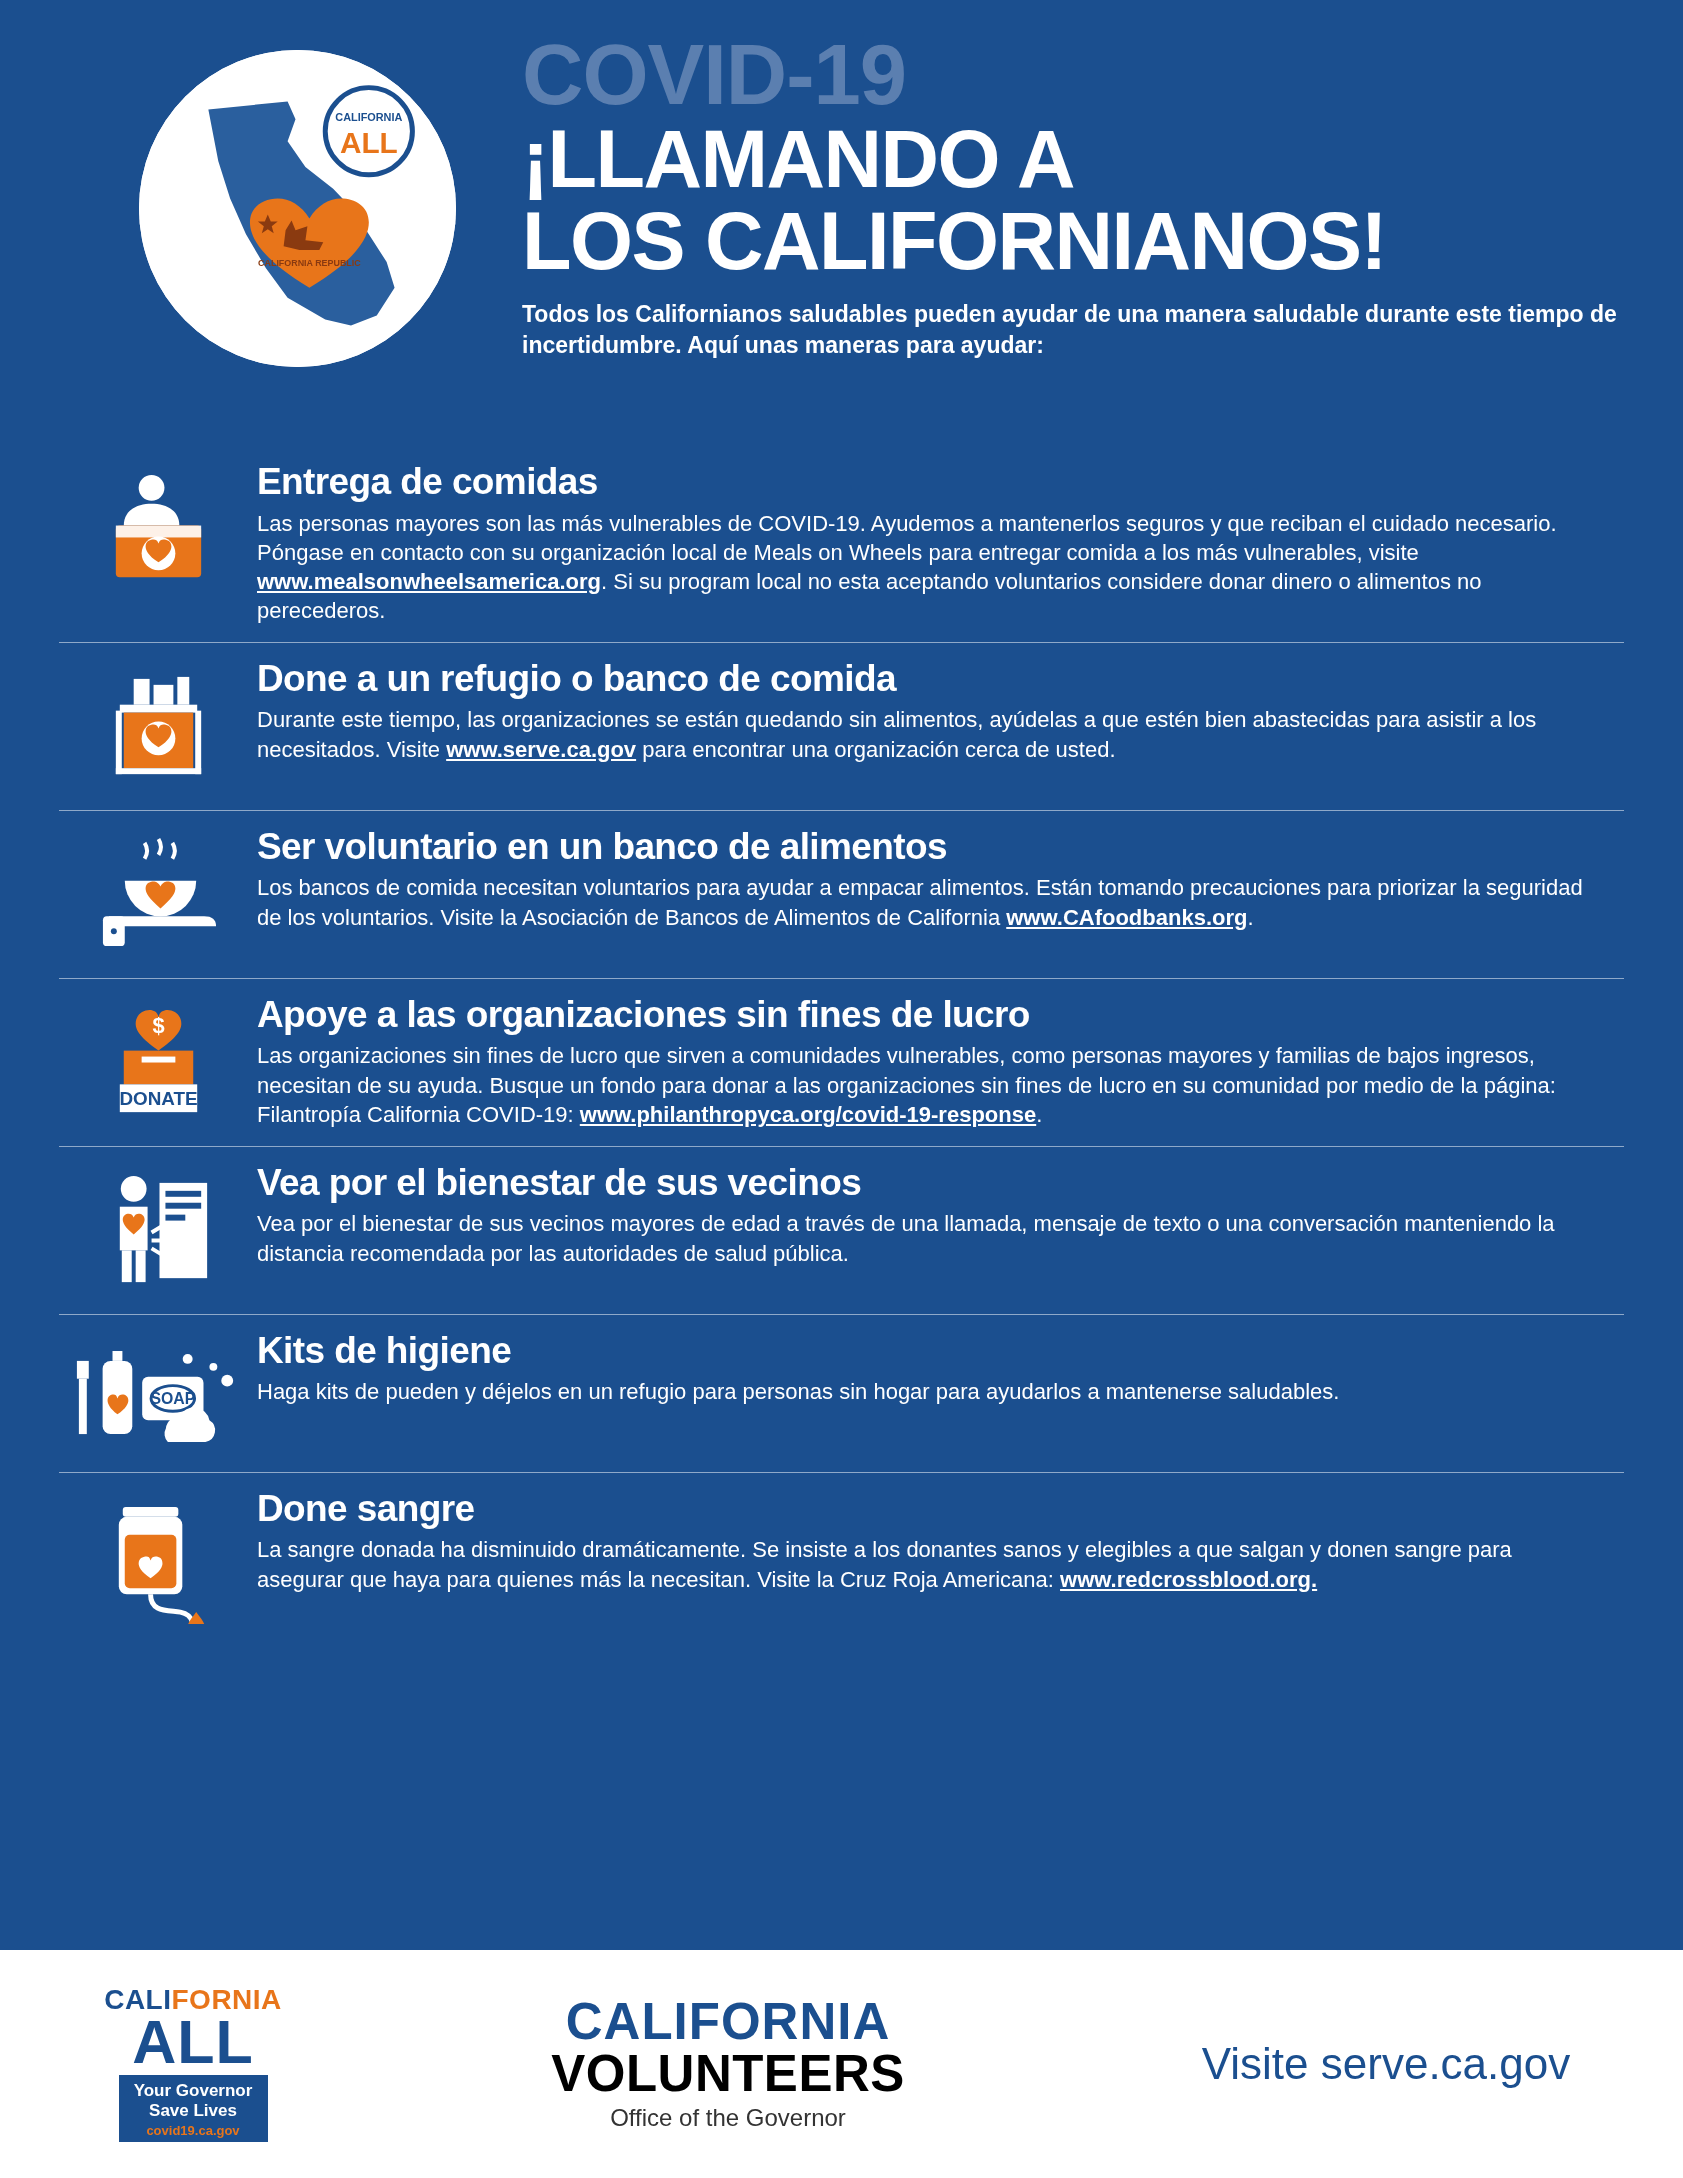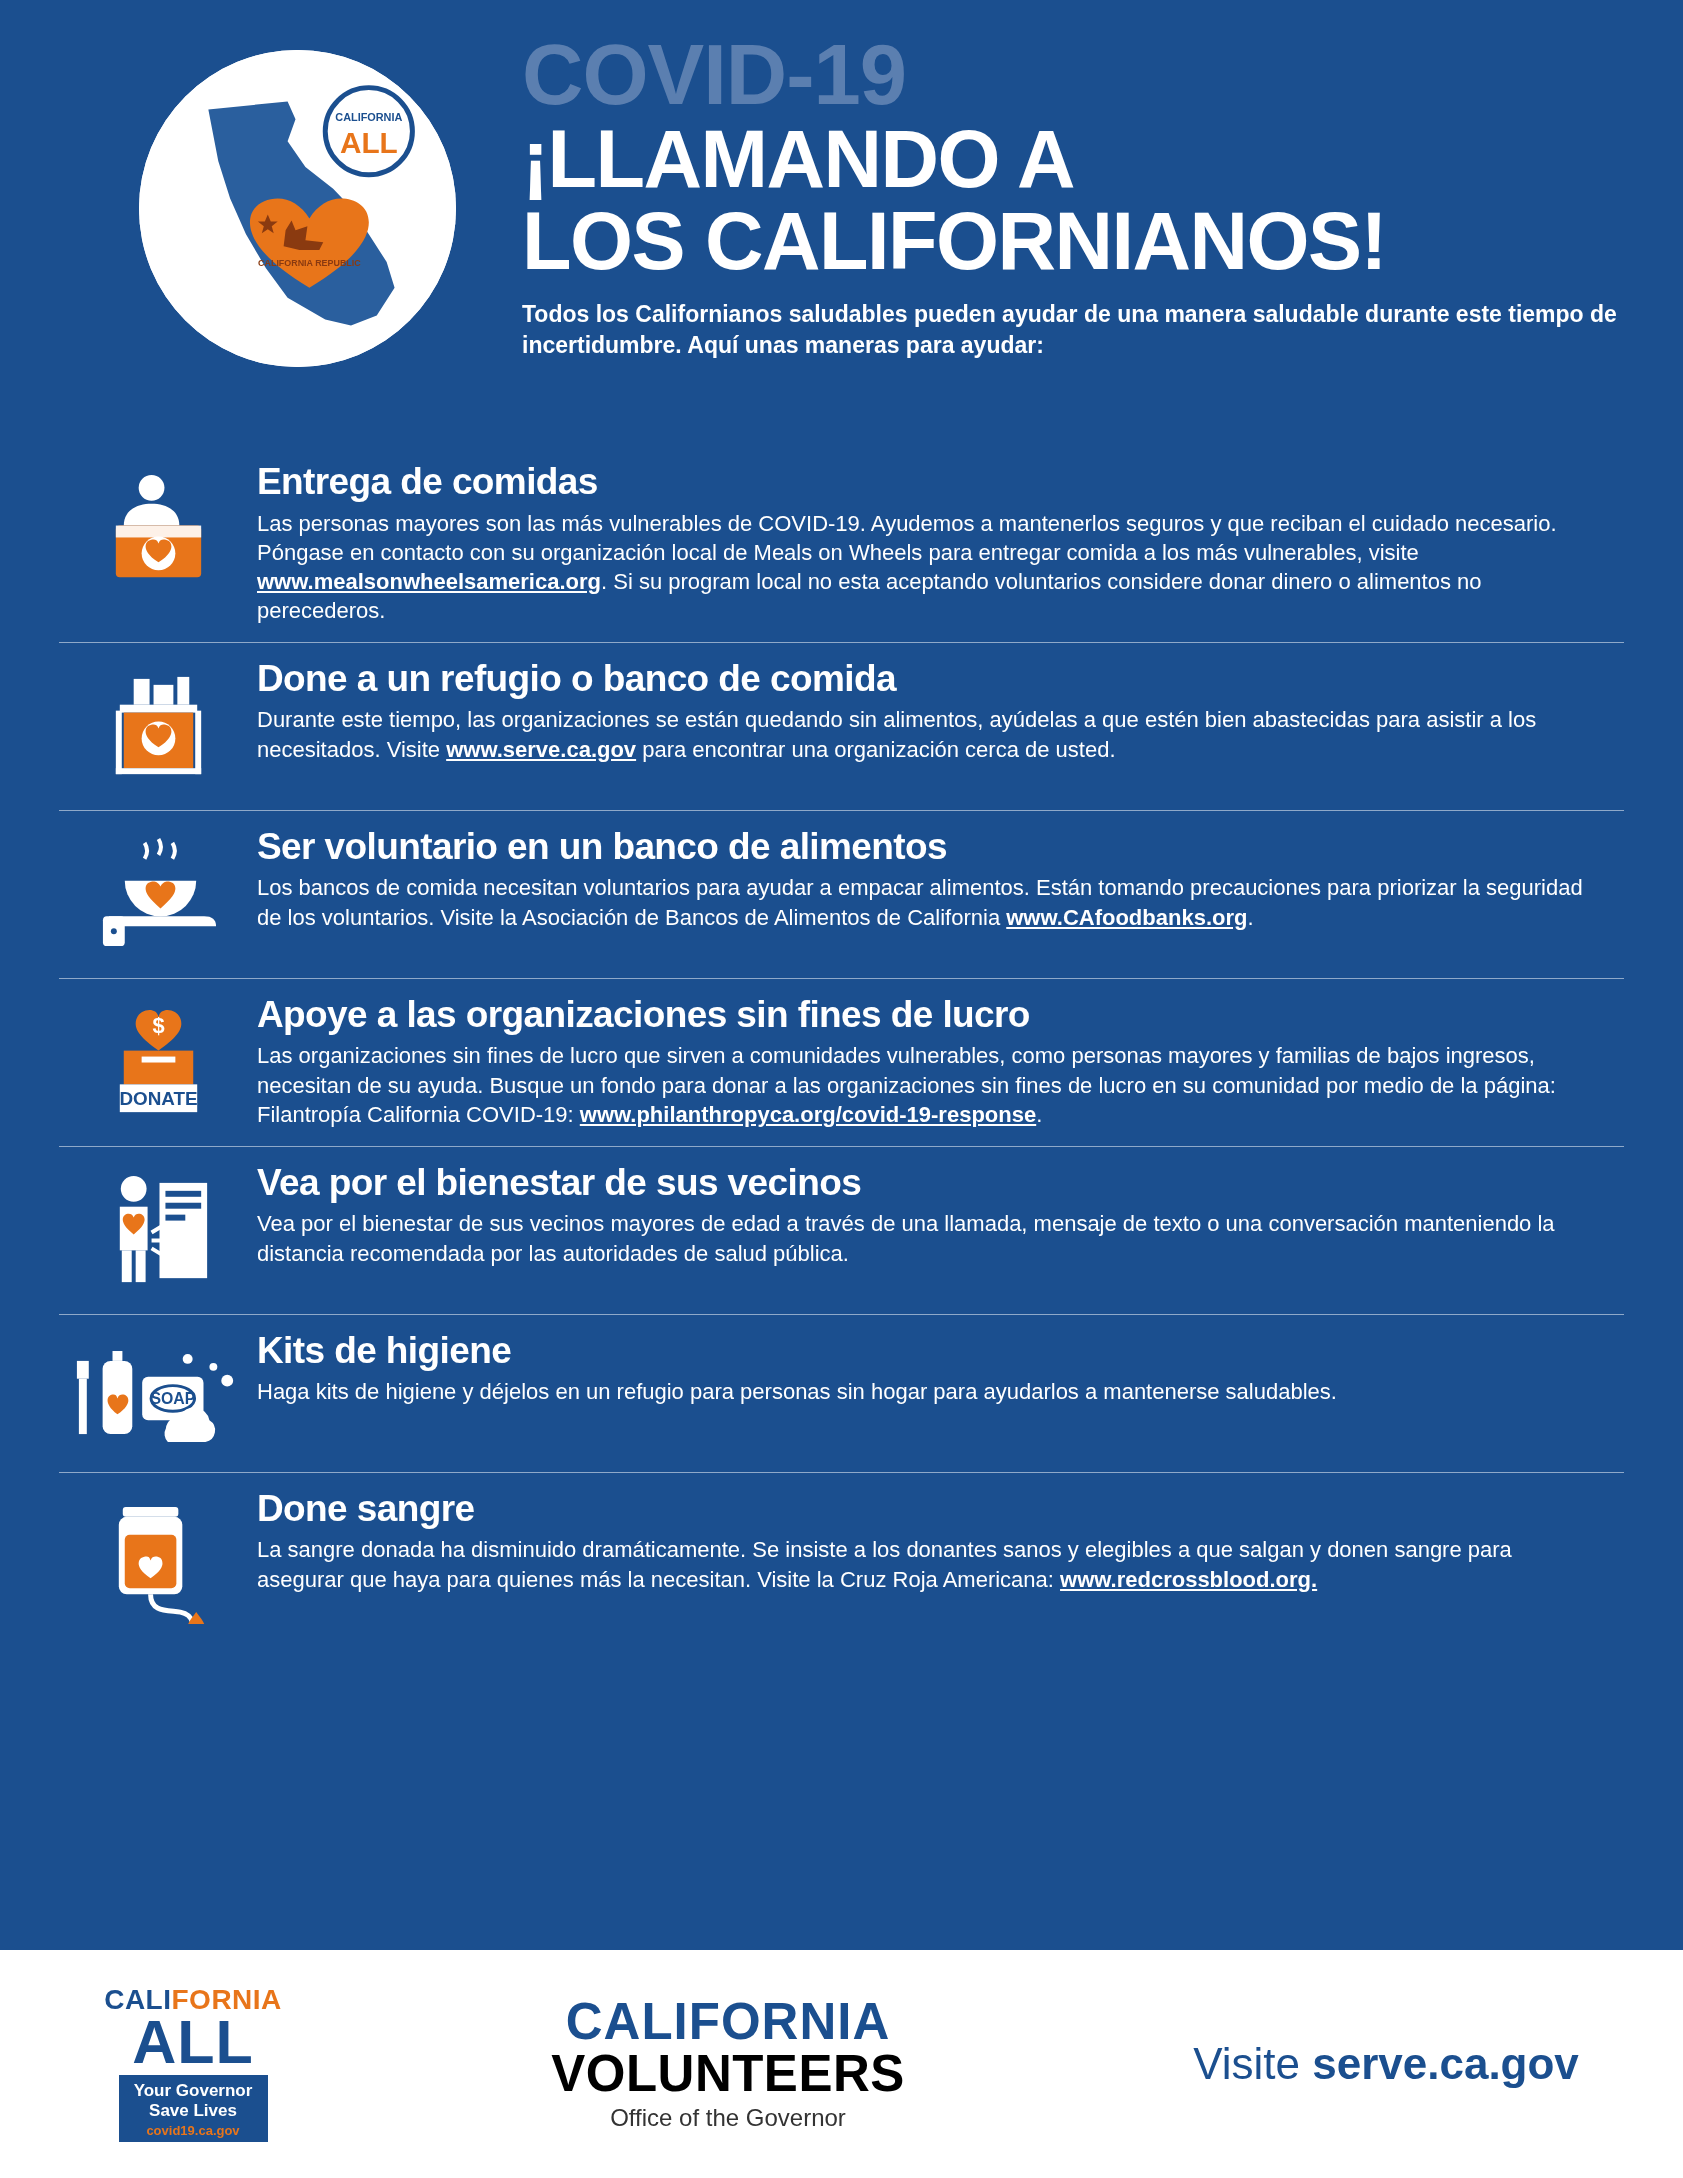--- a/index.html
+++ b/index.html
@@ -184,21 +184,21 @@
     margin-top: 4px;
   }
   .footer-visit {
     width: 554px;
     text-align: center;
     color: #1b4f8f;
     font-size: 44px;
     padding-right: 40px;
     box-sizing: border-box;
   }
-  .footer-visit b { font-weight: bold; }
+  .footer-visit b { font-weight: normal; }
 </style>
 </head>
 <body>
 
 <div class="poster">
 
   <div class="header">
 
     <div class="badge">
       <svg width="317" height="317" viewBox="0 0 320 320">
@@ -345,21 +345,21 @@
           <ellipse cx="105" cy="62" rx="22" ry="13" fill="none" stroke="#1b4f8f" stroke-width="3"></ellipse>
           <text x="105" y="68" font-family="Liberation Sans, sans-serif" font-size="16" font-weight="bold" fill="#1b4f8f" text-anchor="middle">SOAP</text>
           <circle cx="146" cy="30" r="4" fill="#ffffff"></circle>
           <circle cx="160" cy="44" r="6" fill="#ffffff"></circle>
           <circle cx="120" cy="22" r="5" fill="#ffffff"></circle>
           <path d="M98,92 a14,14 0 0 1 14,-12 a16,16 0 0 1 30,4 a12,12 0 0 1 -4,22 h-38 a12,12 0 0 1 -2,-14 Z" fill="#ffffff"></path>
         </svg>
       </div>
       <div class="text-cell">
         <h2 class="sec-title">Kits de higiene</h2>
-        <p class="sec-body"><span>Haga kits de higiene y déjelos en un refugio para personas sin hogar para ayudarlos a mantenerse saludables.</span><span class="lnk"></span><span></span></p>
+        <p class="sec-body"><span>Haga kits de pueden y déjelos en un refugio para personas sin hogar para ayudarlos a mantenerse saludables.</span><span class="lnk"></span><span></span></p>
       </div>
     </div>
 
     <div class="section">
       <div class="icon-cell">
         <svg width="139" height="129" viewBox="0 0 140 130">
           <rect x="34" y="12" width="56" height="10" rx="3" fill="#ffffff"></rect>
           <rect x="30" y="22" width="64" height="78" rx="8" fill="#ffffff"></rect>
           <rect x="36" y="40" width="52" height="54" rx="5" fill="#e8751a"></rect>
           <path d="M62,84 C52,77 50,72 50,69 C50,64 54,62 58,62 C60,62 61,63 62,66

